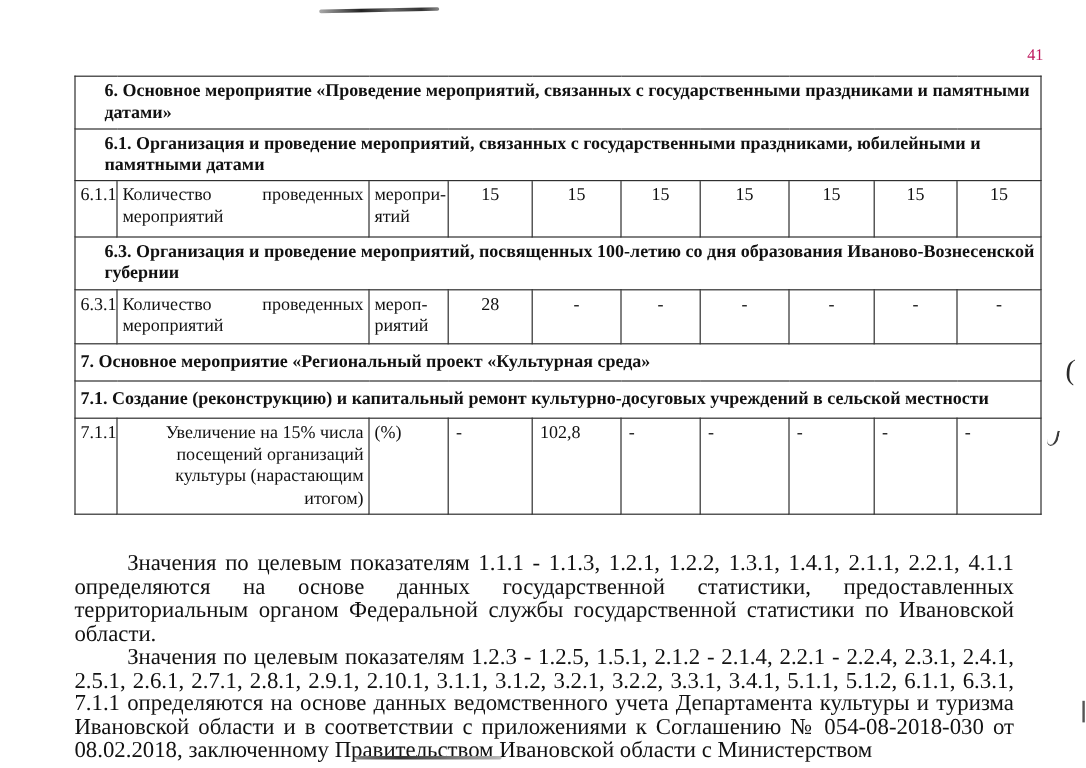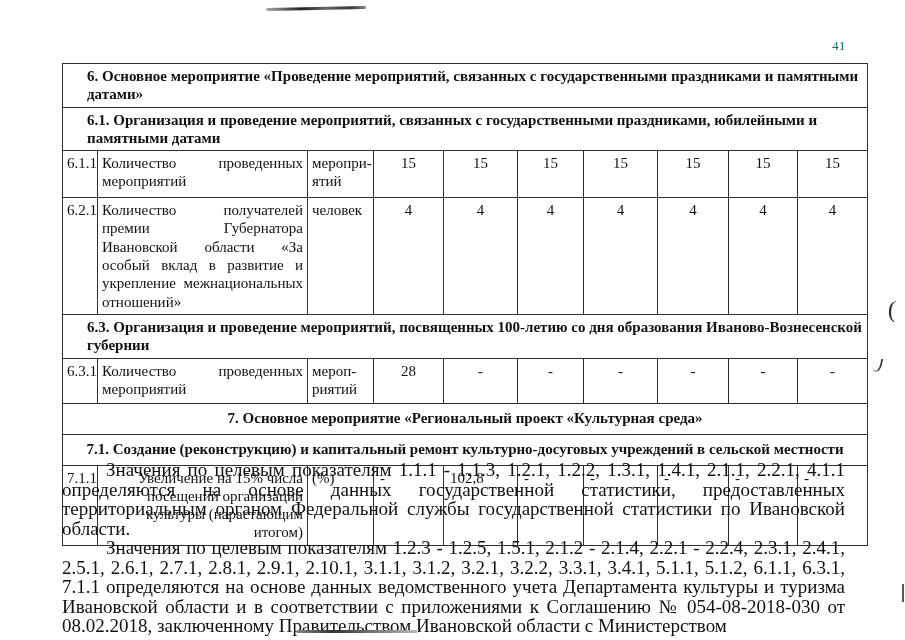--- a/index.html
+++ b/index.html
@@ -2,36 +2,36 @@
 <html><head>
 <meta charset="utf-8">
 <style>
   html,body{margin:0;padding:0;}
   body{
     width:905px;height:640px;position:relative;overflow:hidden;
     background:#ffffff;color:#1a1a1a;
     font-family:"Liberation Serif","DejaVu Serif",serif;
   }
   .page-number{
-    position:absolute;top:38px;left:832px;font-size:13.5px;color:#0f766e;
+    position:absolute;top:38px;left:856px;font-size:13.5px;color:#be185d;
   }
   table.indicators{
     position:absolute;left:62px;top:63px;width:805px;
     border-collapse:collapse;table-layout:fixed;
     font-size:15px;line-height:1.22;color:#111;
   }
   table.indicators td{
     border:1px solid #2f2f2f;vertical-align:top;padding:3px 4px;
     overflow:hidden;
   }
   tr.band td{
     font-weight:bold;vertical-align:middle;height:24px;
     text-align:left;padding-left:24px;
   }
-  tr.band.center td{text-align:center;padding-left:4px;}
+  tr.band.center td{padding-left:4px;}
   td.id{padding-left:2px;padding-right:1px;}
   td.name{text-align:justify;}
   td.name.plain{text-align:right;}
   td.unit{text-align:left;}
   td.val{text-align:center;}
   tr.left-values td.val{text-align:left;padding-left:6px;}
   tr.h47 td{height:40px;}
   tr.h76 td{height:70px;}
   tr.h43 td{height:38px;}
   tr.h56 td{height:50px;}
@@ -98,32 +98,20 @@
         <td class="name">Количество проведенных мероприятий</td>
         <td class="unit">меропри-ятий</td>
         <td class="val">15</td>
         <td class="val">15</td>
         <td class="val">15</td>
         <td class="val">15</td>
         <td class="val">15</td>
         <td class="val">15</td>
         <td class="val">15</td>
       </tr>
-      <tr class="h76">
-        <td class="id">6.2.1</td>
-        <td class="name">Количество получателей премии Губернатора Ивановской области «За особый вклад в развитие и укрепление межнациональных отношений»</td>
-        <td class="unit">человек</td>
-        <td class="val">4</td>
-        <td class="val">4</td>
-        <td class="val">4</td>
-        <td class="val">4</td>
-        <td class="val">4</td>
-        <td class="val">4</td>
-        <td class="val">4</td>
-      </tr>
       <tr class="band">
         <td colspan="10">6.3. Организация и проведение мероприятий, посвященных 100-летию со дня образования Иваново-Вознесенской губернии</td>
       </tr>
       <tr class="h43">
         <td class="id">6.3.1</td>
         <td class="name">Количество проведенных мероприятий</td>
         <td class="unit">мероп-риятий</td>
         <td class="val">28</td>
         <td class="val">-</td>
         <td class="val">-</td>

